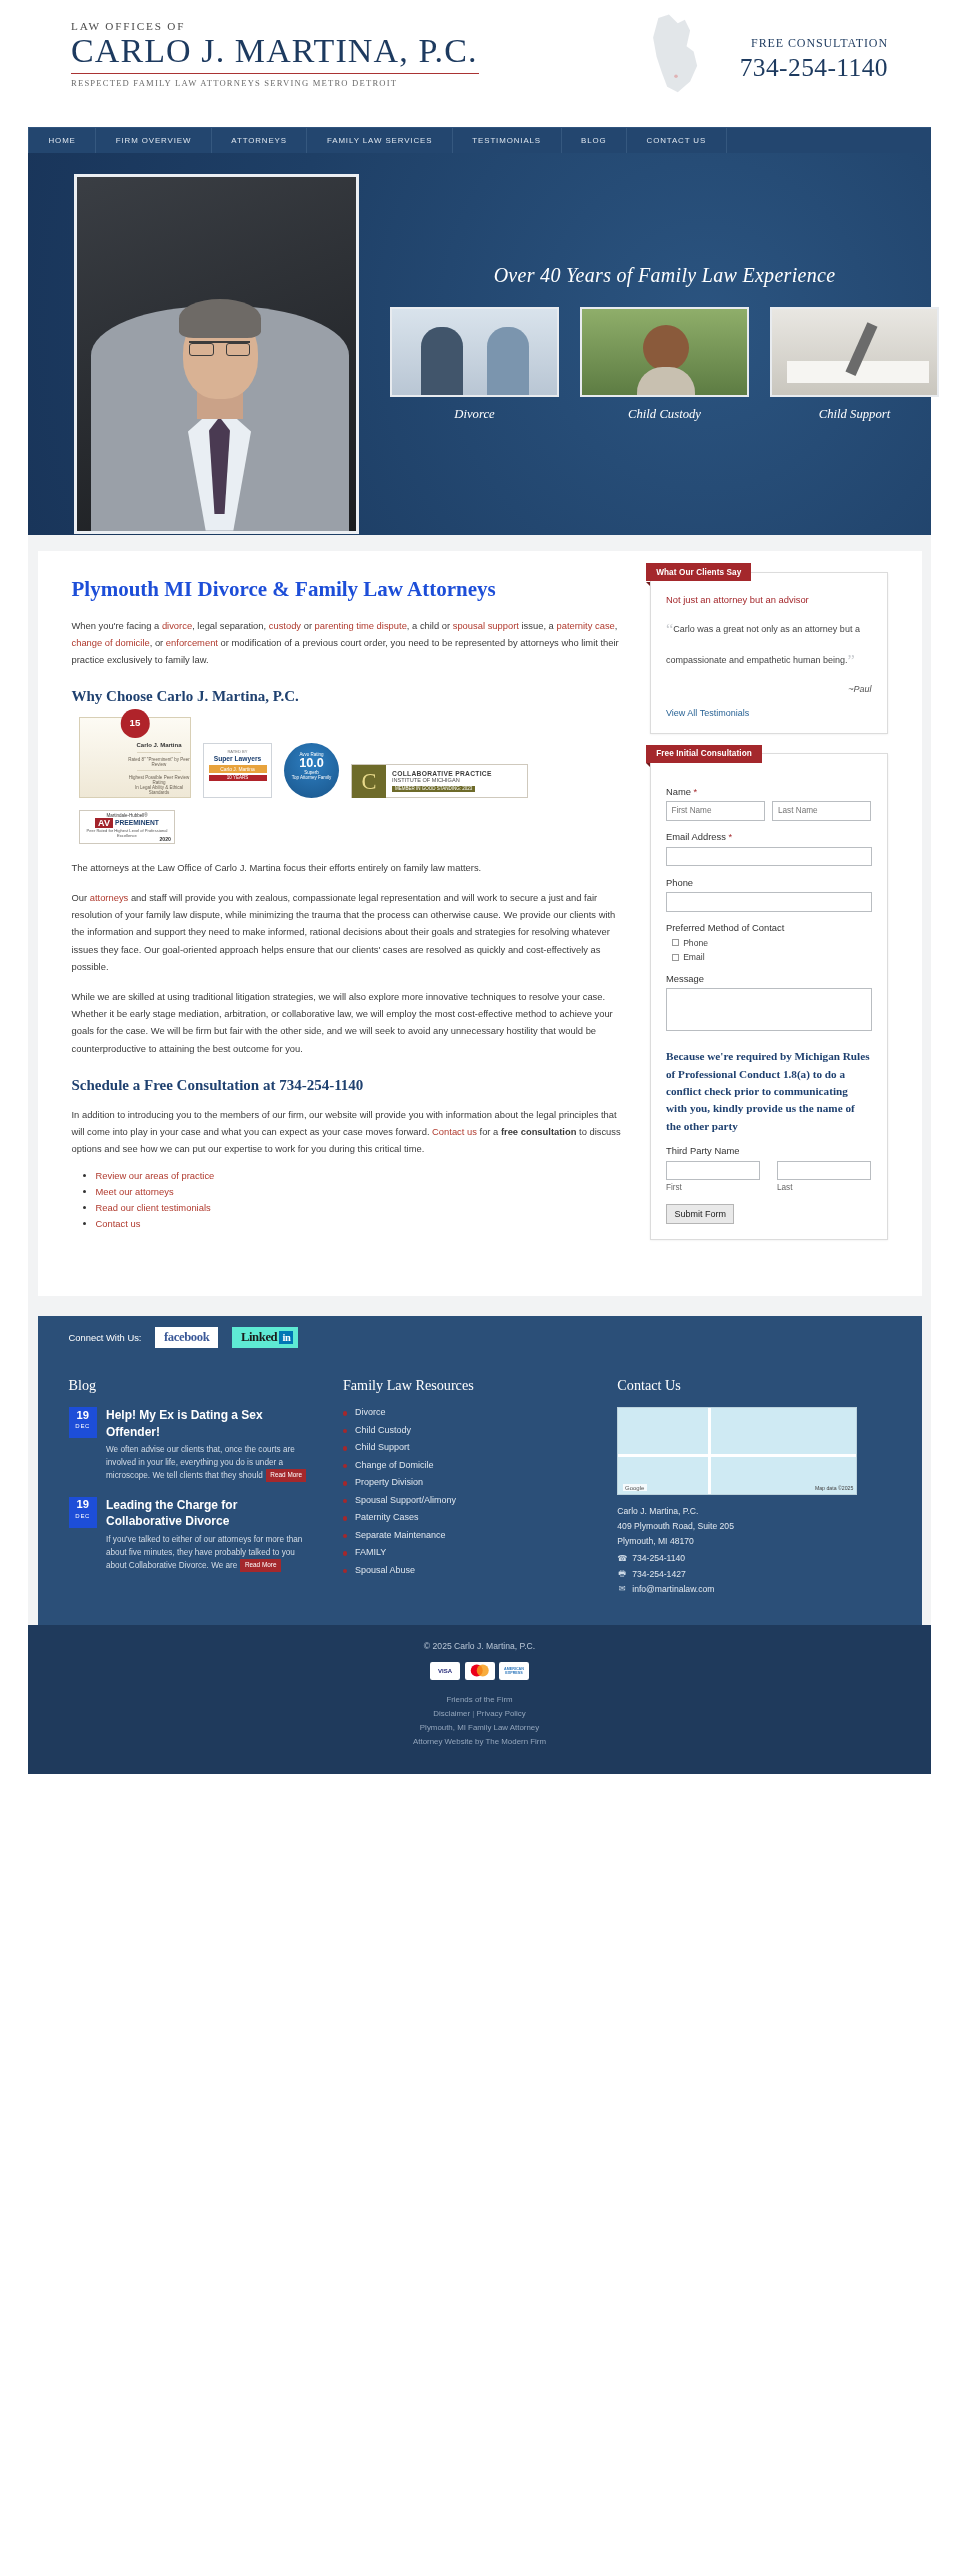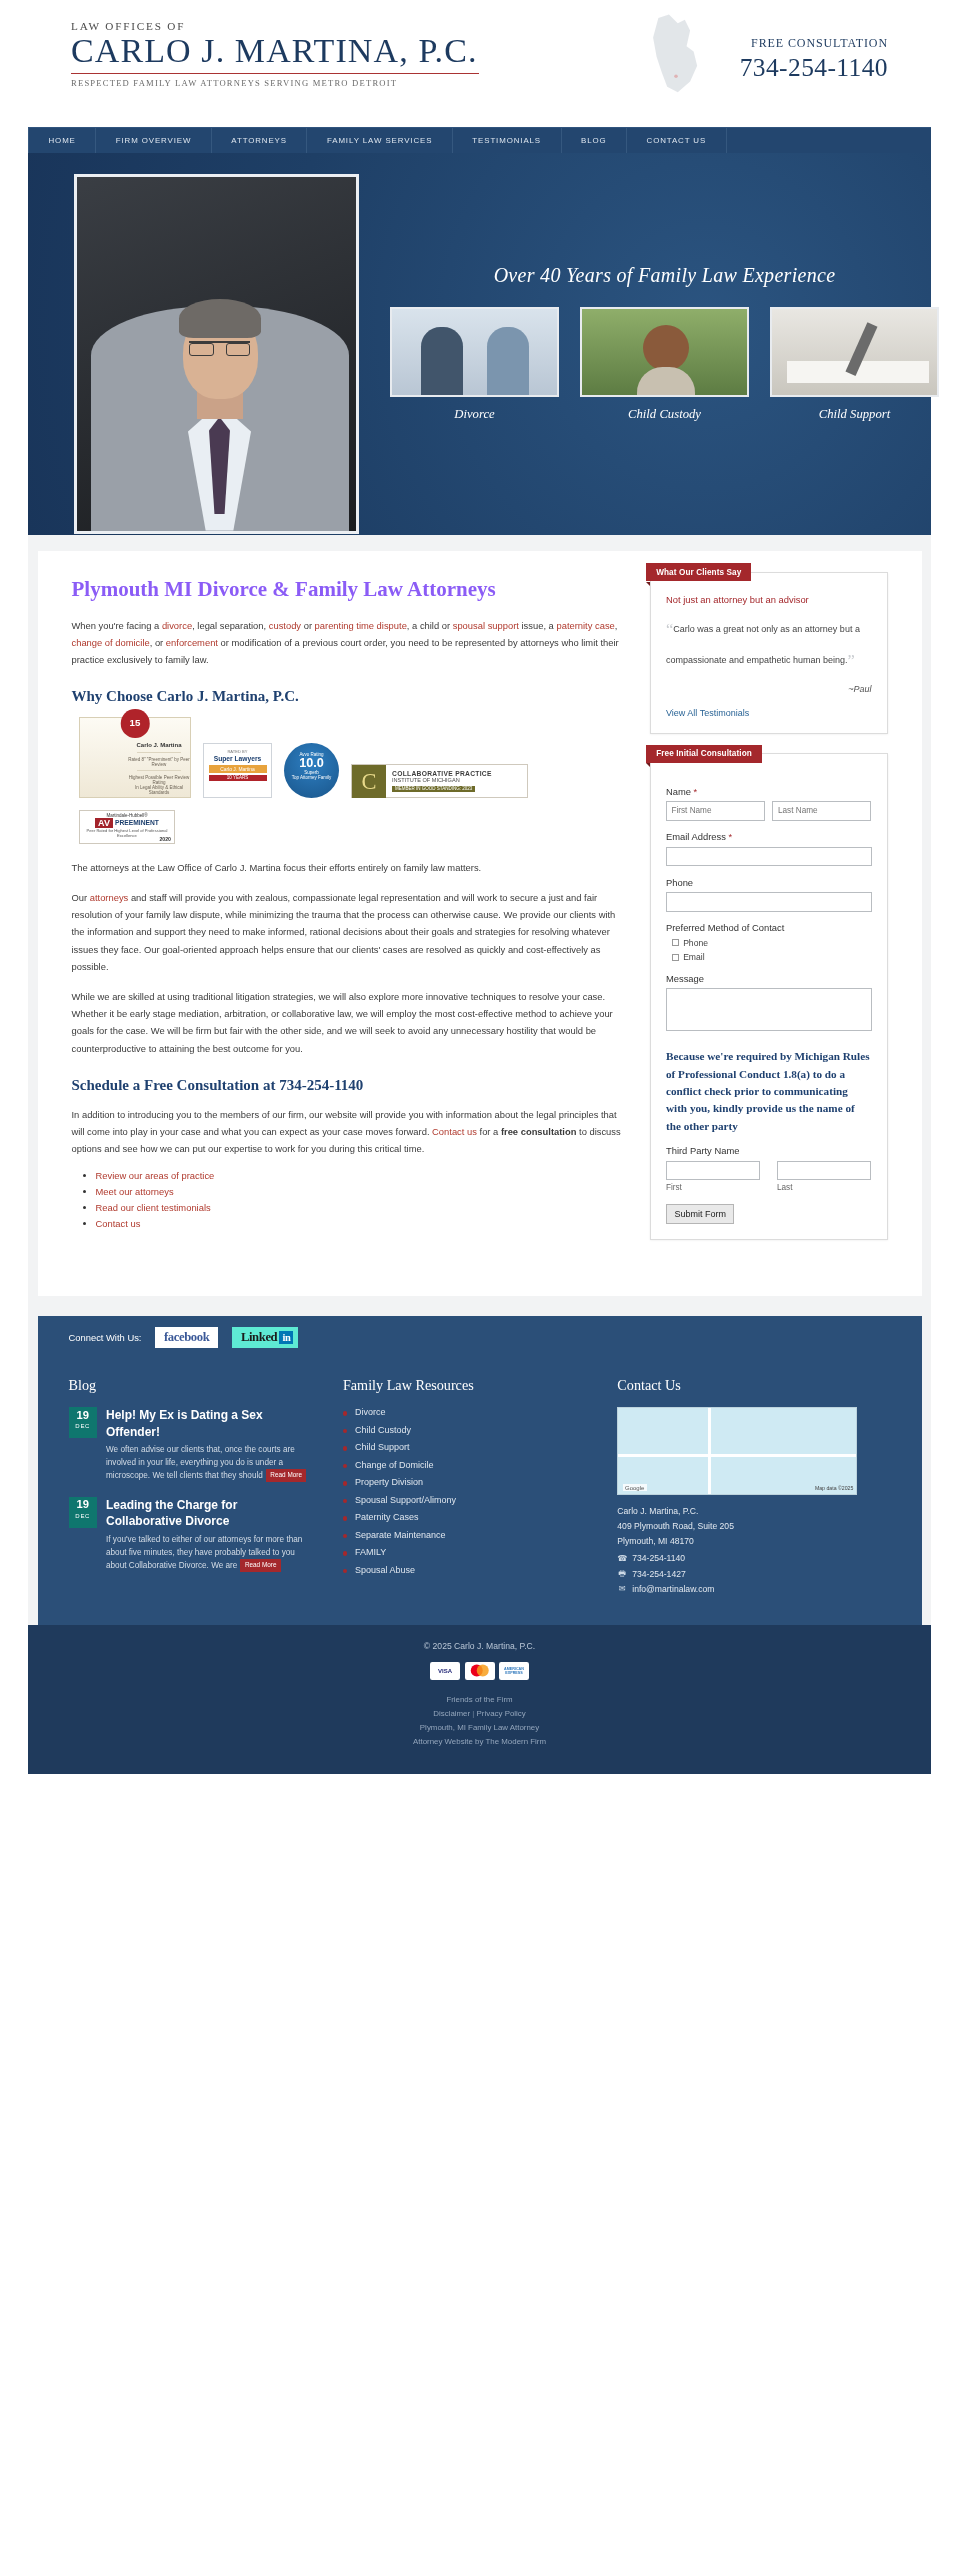--- a/index.html
+++ b/index.html
@@ -216,21 +216,21 @@
     background:#ffffff;
     padding:21px 34px 37px 34px;
     display:flex;
     gap:25.5px;
   }
   .col-left { width:554px; }
   .col-right { width:238px; }
 
   h1.page-title {
     font-family:"Liberation Serif", serif;
-    color:#8b5cf6;
+    color:#1d4ed8;
     font-size:21px;
     font-weight:bold;
     margin:4.5px 0 15px 0;
   }
   h2.sec-title {
     font-family:"Liberation Serif", serif;
     color:#1f4170;
     font-size:15px;
     font-weight:bold;
     margin:19.5px 0 12px 0;
@@ -397,21 +397,21 @@
   .fc.blog { width:255px; }
   .fc.res  { width:255px; }
   .fc.contact { width:285px; }
   .fc h3 {
     font-family:"Liberation Serif", serif;
     font-size:14.2px; font-weight:normal; color:#fff;
     margin:0 0 13.5px 0;
   }
   .post { display:flex; gap:9px; margin-bottom:15px; }
   .date-badge {
-    width:28.5px; min-width:28.5px; height:31px; background:#0f766e; color:#fff;
+    width:28.5px; min-width:28.5px; height:31px; background:#1d4ed8; color:#fff;
     text-align:center; padding-top:2.2px;
   }
   .date-badge .d { font-size:11.2px; font-weight:bold; line-height:1; }
   .date-badge .m { font-size:6px; letter-spacing:0.7px; margin-top:2.2px; }
   .post-title { color:#ffffff; font-size:12px; font-weight:bold; line-height:1.35; }
   .post-exc { font-size:8.2px; line-height:1.6; color:#d4dde7; margin-top:3px; }
   .readmore {
     display:inline-block; background:#a4282c; color:#fff; font-size:6.4px;
     padding:1.5px 4.5px; margin-left:3px; vertical-align:0.7px;
   }

